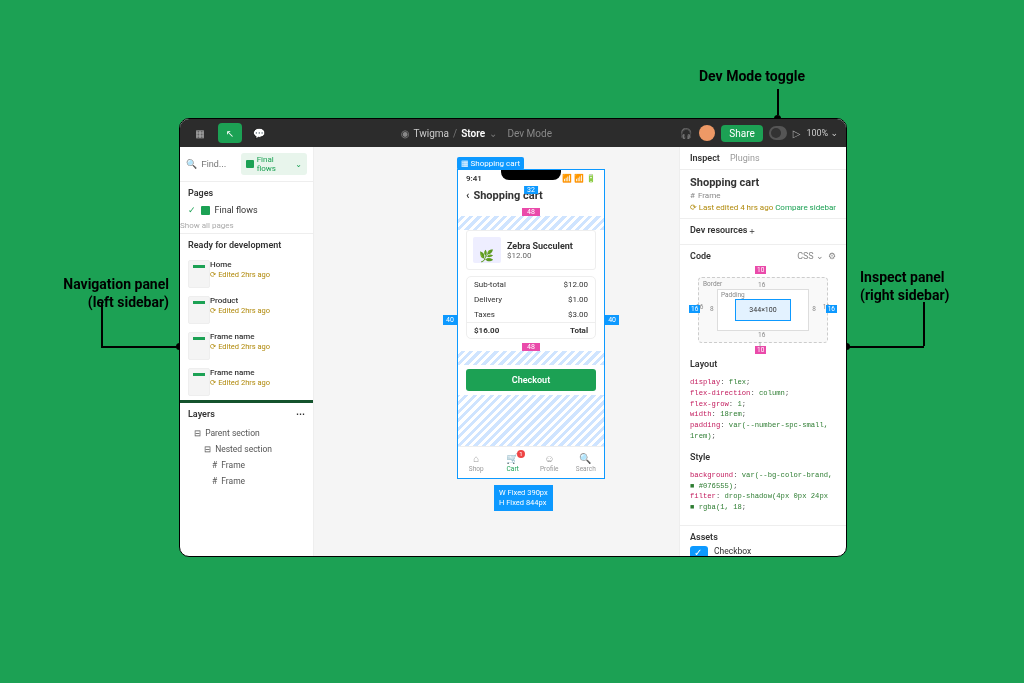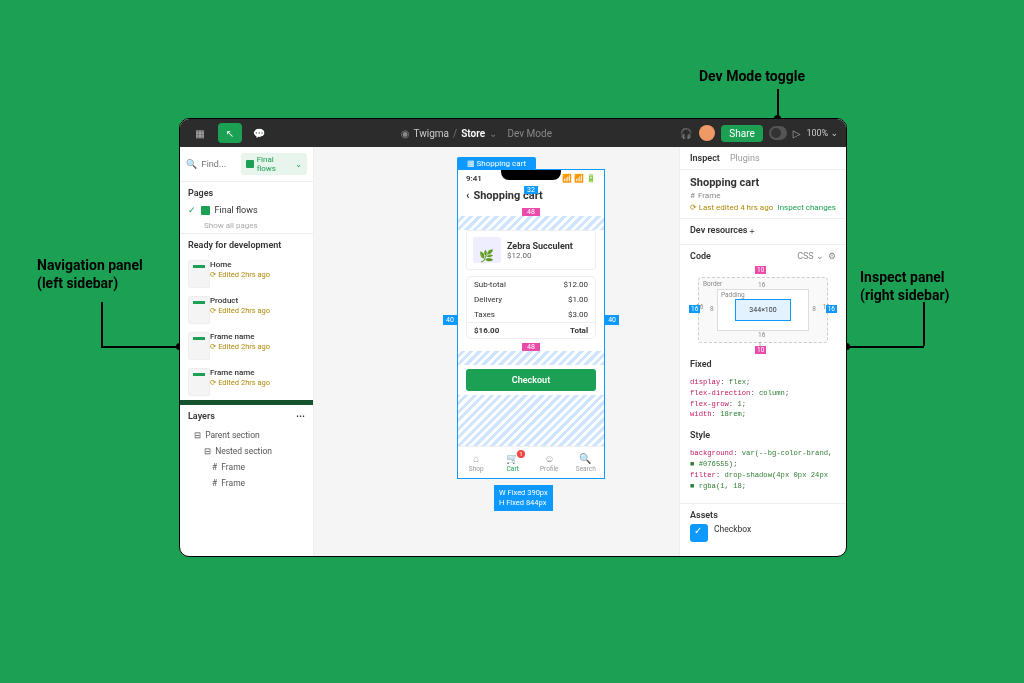--- a/index.html
+++ b/index.html
@@ -19,37 +19,37 @@
   
   .left{width:134px;border-right:1px solid #eee;display:flex;flex-direction:column;font-size:9px;overflow:hidden}
   .find{display:flex;align-items:center;padding:6px;gap:4px;border-bottom:1px solid #eee}
   .find input{border:none;outline:none;font-size:9px;color:#999;width:36px}
   .pill{background:#e8f5ec;color:#1CA154;border-radius:3px;padding:2px 5px;font-size:8px;display:flex;align-items:center;gap:3px}
   .pill .sq{width:8px;height:8px;background:#1CA154;border-radius:1px}
   .sec-h{font-weight:600;padding:6px 8px 4px;font-size:9px}
   .page-row{display:flex;align-items:center;gap:5px;padding:3px 8px;font-size:9px}
   .page-row .sq{width:9px;height:9px;background:#1CA154;border-radius:1px}
   .chk{color:#1CA154}
-  .muted{color:#aaa;padding:3px 24px;font-size:8px}
+  .muted{color:#aaa;padding:3px 0;font-size:8px}
   .rfd-h{padding:6px 8px;font-size:9px;font-weight:600;border-top:1px solid #eee}
   .rcard{display:flex;gap:0;padding:4px 8px;align-items:flex-start}
   .thumb{width:22px;height:28px;background:#f4f4f4;border:1px solid #eee;border-radius:2px;position:relative}
   .thumb::after{content:'';position:absolute;left:4px;right:4px;top:4px;height:3px;background:#1CA154}
   .r-meta{font-size:8px}
   .r-meta .t{font-weight:500;margin-bottom:1px}
   .r-meta .s{color:#b0890a;font-size:7.5px}
   .r-meta .s::before{content:'⟳ ';}
-  .layers{border-top:5px solid #14532d}
+  .layers{border-top:3px solid #14532d}
   .lay-h{display:flex;justify-content:space-between;padding:6px 8px;font-weight:600}
   .lay-row{padding:3px 8px 3px 14px;font-size:8.5px;display:flex;align-items:center;gap:4px;color:#555}
   .lay-row.ind2{padding-left:24px}
   .lay-row.ind3{padding-left:32px}
   
   .canvas{flex:1;background:#f5f5f5;position:relative;overflow:hidden}
-  .frame-tag{position:absolute;left:143px;top:10px;background:#0D99FF;color:#fff;font-size:8px;padding:2px 10px;border-radius:2px}
+  .frame-tag{position:absolute;left:143px;top:10px;background:#0D99FF;color:#fff;font-size:8px;padding:2px 4px;border-radius:2px}
   .phone{position:absolute;left:143px;top:22px;width:148px;height:310px;border:1.5px solid #0D99FF;background:#fff}
   .notch{position:absolute;top:0;left:50%;transform:translateX(-50%);width:60px;height:10px;background:#000;border-radius:0 0 8px 8px}
   .status{display:flex;justify-content:space-between;padding:4px 8px 2px;font-size:8px;font-weight:600}
   .back-row{display:flex;align-items:center;gap:4px;padding:4px 8px;font-weight:700;font-size:11px}
   .measure-top{position:absolute;left:50%;transform:translateX(-50%);top:-2px;background:#0D99FF;color:#fff;font-size:7px;padding:0 3px}
   .measure-mid{margin:2px auto 0;width:18px;background:#ea4aaa;color:#fff;text-align:center;font-size:7px}
   .hatch{height:14px;background:repeating-linear-gradient(-45deg,#cfe4ff 0 3px,#fff 3px 6px)}
   .card{background:#fff;border:1px solid #eee;margin:0 8px;border-radius:3px;display:flex;align-items:center;gap:6px;padding:6px}
   .plant{width:28px;height:26px;background:#eef;border-radius:2px;display:flex;align-items:end;justify-content:center}
   .plant::before{content:'🌿';font-size:12px}
@@ -92,21 +92,21 @@
   .code-block .p{color:#c2185b}
   .code-block .v{color:#2e7d32}
   .lbl{font-weight:600;margin:4px 0 2px}
   .asset{display:flex;gap:6px;align-items:flex-start;padding-top:4px}
   .asset .a-thumb{width:18px;height:18px;background:#0D99FF;border-radius:3px;position:relative}
   .asset .a-thumb::after{content:'✓';color:#fff;position:absolute;left:4px;top:1px;font-size:10px}
   .asset .a-name{font-size:8.5px}
   
   .anno{position:absolute;color:#000;font-weight:700;font-size:14px;line-height:1.25}
   .anno.devmode{left:699px;top:68px}
-  .anno.nav{left:37px;top:257px;width:132px}
+  .anno.nav{left:37px;top:276px;text-align:right;width:132px}
   .anno.insp{left:860px;top:269px;width:150px}
   .leader{position:absolute;background:#000}
   .dot{position:absolute;width:7px;height:7px;background:#000;border-radius:50%}
 </style>
 </head>
 <body>
 
 <div class="anno devmode">Dev Mode toggle</div>
 <div class="leader" style="left:777px;top:89px;width:2px;height:26px"></div>
 <div class="dot" style="left:774px;top:115px"></div>
@@ -304,21 +304,21 @@
         <span>Plugins</span>
       </div>
       <div class="r-sec">
         <div class="r-title">Shopping cart</div>
         <div class="r-sub">
             <span>#</span>
             <span>Frame</span>
           </div>
         <div class="r-meta2">
             <span class="e">⟳ <span>Last edited 4 hrs ago</span></span>
-            <span class="c">Inspect changes</span>
+            <span class="c">Compare sidebar</span>
           </div>
       </div>
       <div class="r-sec" style="display:flex;">
         <span style="font-weight:600">Dev resources</span>
         <span>＋</span>
       </div>
       <div class="r-sec">
         <div class="code-h">
             <span>Code</span>
             <span style="font-weight:400;color:#888"><span>CSS</span> ⌄ &nbsp;⚙</span>
@@ -336,26 +336,27 @@
           <div class="bm-border">
             <span class="bm-lbl" style="left:3px;top:1px">Padding</span>
             <span class="bm-lbl" style="top:-9px;left:40px">16</span>
             <span class="bm-lbl" style="bottom:-9px;left:40px">16</span>
             <span class="bm-lbl" style="left:-8px;top:15px">8</span>
             <span class="bm-lbl" style="right:-8px;top:15px">8</span>
             <div class="bm-pad">344×100</div>
           </div>
           <span class="bm-lbl" style="bottom:2px;left:64px">1</span>
         </div>
-        <div class="lbl">Fixed</div>
+        <div class="lbl">Layout</div>
         <div class="code-block" id="layout-code">
             <div><span class="p">display</span>: <span class="v">flex</span>;</div>
             <div><span class="p">flex-direction</span>: <span class="v">column</span>;</div>
             <div><span class="p">flex-grow</span>: <span class="v">1</span>;</div>
             <div><span class="p">width</span>: <span class="v">18rem</span>;</div>
+            <div><span class="p">padding</span>: <span class="v">var(--number-spc-small, 1rem)</span>;</div>
           </div>
         <div class="lbl">Style</div>
         <div class="code-block" id="style-code">
             <div><span class="p">background</span>: <span class="v">var(--bg-color-brand, ■ #076555)</span>;</div>
             <div><span class="p">filter</span>: <span class="v">drop-shadow(4px 0px 24px ■ rgba(1, 18</span>;</div>
           </div>
       </div>
       <div class="r-sec" style="border:none">
         <div style="font-weight:600">Assets</div>
         <div class="asset">

